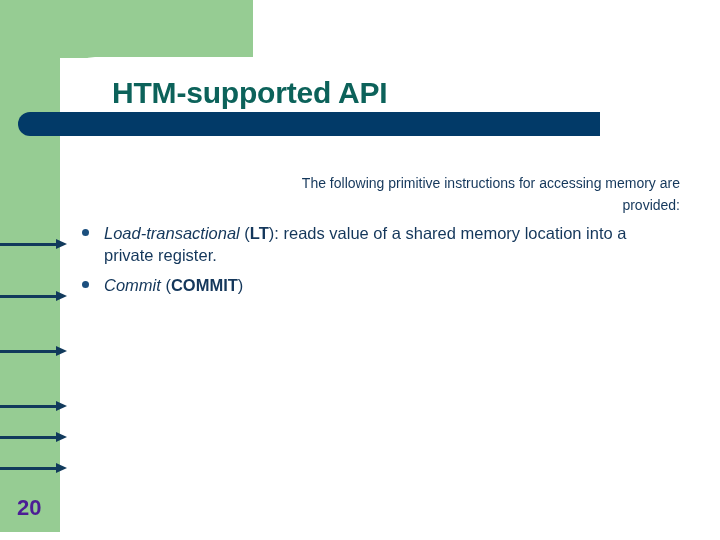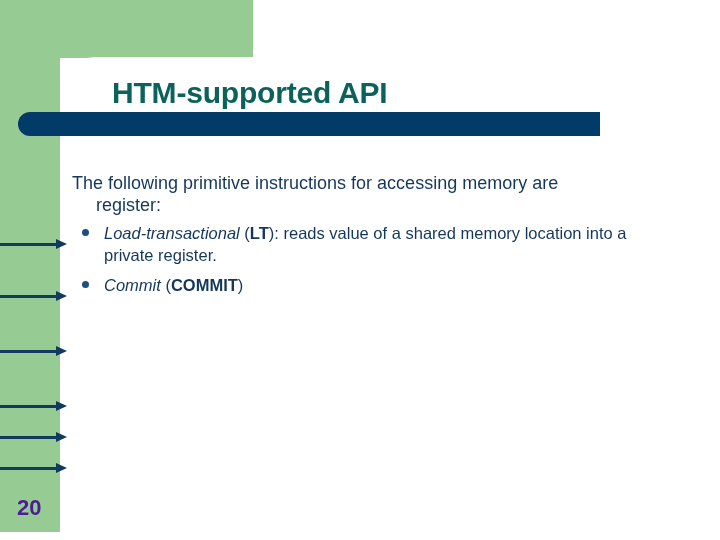--- a/index.html
+++ b/index.html
@@ -84,25 +84,26 @@
   }
 
   
   .body-block {
     position: absolute;
     left: 72px;
     top: 172px;
     width: 608px;
   }
   .lead-para {
-    font-size: 18px;
+    font-size: 14px;
     line-height: 22px;
     color: #14375B;
     margin: 0 0 6px 0;
     text-indent: 0;
+    text-align: right;
   }
   .lead-para .indent-line {
     display: block;
     padding-left: 24px;
   }
 
   ul.bullets {
     list-style: none;
     margin: 0;
     padding: 0;
@@ -193,21 +194,21 @@
   </div>
   <div class="arrow" style="top:463px">
     <div class="shaft"></div>
     <div class="head"></div>
   </div>
 
   <div class="body-block">
 
     <p class="lead-para">
       <span>The following primitive instructions for accessing memory are</span>
-      <span class="indent-line">register:</span>
+      <span class="indent-line">provided:</span>
     </p>
 
     <ul class="bullets">
 
       <li>
         <span class="dot"></span>
         <span class="it">Load-transactional</span><span> (</span><span class="bd">LT</span><span>): </span><span>reads value of a shared memory location into a private register.</span>
       </li>
 
 

